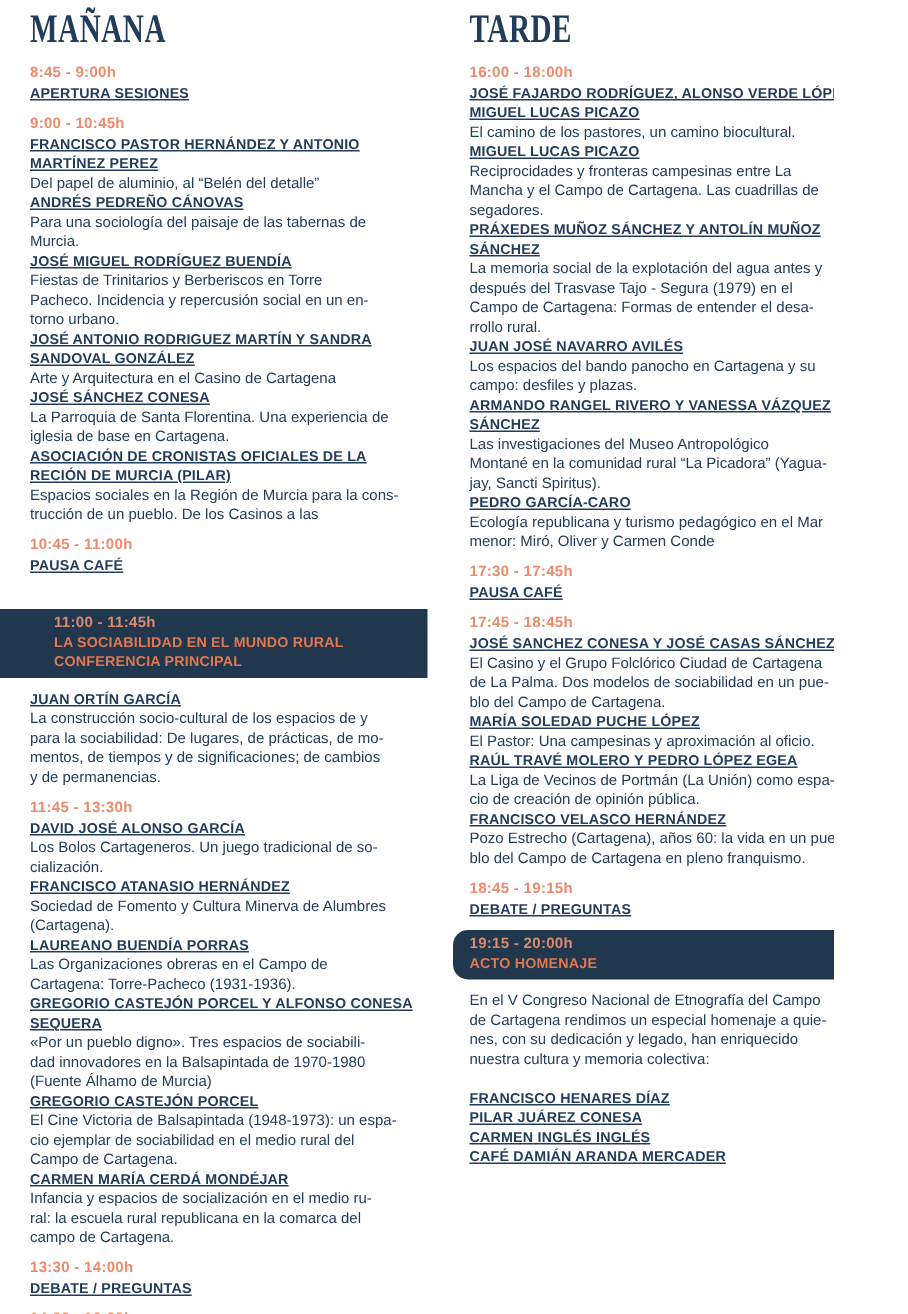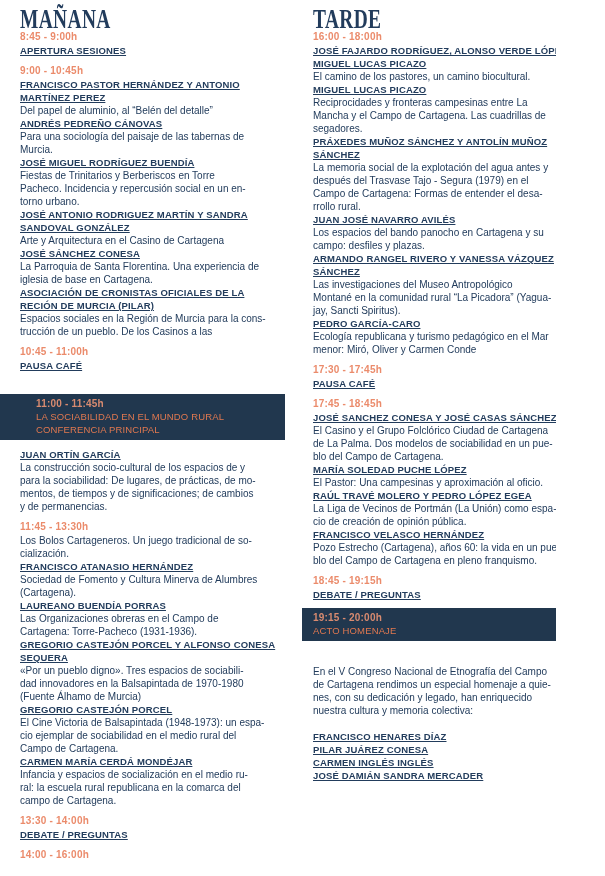--- a/index.html
+++ b/index.html
@@ -34,49 +34,50 @@
     line-height: 13px;
     white-space: pre;
   }
   .entry.time {
     color: var(--salmon, #EB8B6B);
     font-weight: 700;
     letter-spacing: 0.02em;
     margin-top: 7px;
     margin-bottom: 1px;
   }
-  .entries > .entry.time:first-child { margin-top: 0; }
+  .entries > .entry.time:first-child { margin-top: 12px; }
   .entry.name, .entry.label, .entry.names {
     font-weight: 700;
     letter-spacing: 0.015em;
     font-size: 9.5px;
     text-decoration: underline;
   }
   .entry.desc { }
   .entry.text { font-weight: 400; }
   .entry.names { margin-top: 13px; }
   .entry.block {
     background: var(--block-bg, #21374E);
     margin: 22px 11px 8px -20px;
     padding: 3px 8px 4px 36px;
   }
   .col-right .entry.block {
-    margin: 7px -15px 24px -11px;
+    margin: 7px -15px 8px -11px;
     padding: 3px 8px 4px 11px;
+    border-radius: 10px;
   }
   .entry.block .block-time {
     color: var(--block-time, #D98B70);
     font-weight: 700;
     letter-spacing: 0.02em;
     margin: 0;
     white-space: pre;
   }
   .entry.block .block-title {
     color: var(--block-title, #E07850);
-    font-weight: 400;
+    font-weight: 700;
     letter-spacing: 0.015em;
     font-size: 9.5px;
     white-space: pre;
   }
 </style>
 </head>
 <body>
 
 <div class="page">
   <section class="col col-left">
@@ -108,20 +109,21 @@
         <div class="entry time">10:45 - 11:00h</div>
         <div class="entry label">PAUSA CAFÉ</div>
         <div class="entry block"><div class="block-time">11:00 - 11:45h</div><div class="block-title">LA SOCIABILIDAD EN EL MUNDO RURAL
 CONFERENCIA PRINCIPAL</div></div>
         <div class="entry name">JUAN ORTÍN GARCÍA</div>
         <div class="entry desc">La construcción socio-cultural de los espacios de y
 para la sociabilidad: De lugares, de prácticas, de mo-
 mentos, de tiempos y de significaciones; de cambios
 y de permanencias.</div>
         <div class="entry time">11:45 - 13:30h</div>
+        <div class="entry name">DAVID JOSÉ ALONSO GARCÍA</div>
         <div class="entry desc">Los Bolos Cartageneros. Un juego tradicional de so-
 cialización.</div>
         <div class="entry name">FRANCISCO ATANASIO HERNÁNDEZ</div>
         <div class="entry desc">Sociedad de Fomento y Cultura Minerva de Alumbres
 (Cartagena).</div>
         <div class="entry name">LAUREANO BUENDÍA PORRAS</div>
         <div class="entry desc">Las Organizaciones obreras en el Campo de
 Cartagena: Torre-Pacheco (1931-1936).</div>
         <div class="entry name">GREGORIO CASTEJÓN PORCEL Y ALFONSO CONESA
 SEQUERA</div>
@@ -187,16 +189,16 @@
         <div class="entry time">18:45 - 19:15h</div>
         <div class="entry label">DEBATE / PREGUNTAS</div>
         <div class="entry block"><div class="block-time">19:15 - 20:00h</div><div class="block-title">ACTO HOMENAJE</div></div>
         <div class="entry text">En el V Congreso Nacional de Etnografía del Campo
 de Cartagena rendimos un especial homenaje a quie-
 nes, con su dedicación y legado, han enriquecido
 nuestra cultura y memoria colectiva:</div>
         <div class="entry names">FRANCISCO HENARES DÍAZ
 PILAR JUÁREZ CONESA
 CARMEN INGLÉS INGLÉS
-JOSÉ DAMIÁN SANDRA MERCADER</div>
+CAFÉ DAMIÁN ARANDA MERCADER</div>
       </div>
   </section>
 </div>
 
 </body></html>

